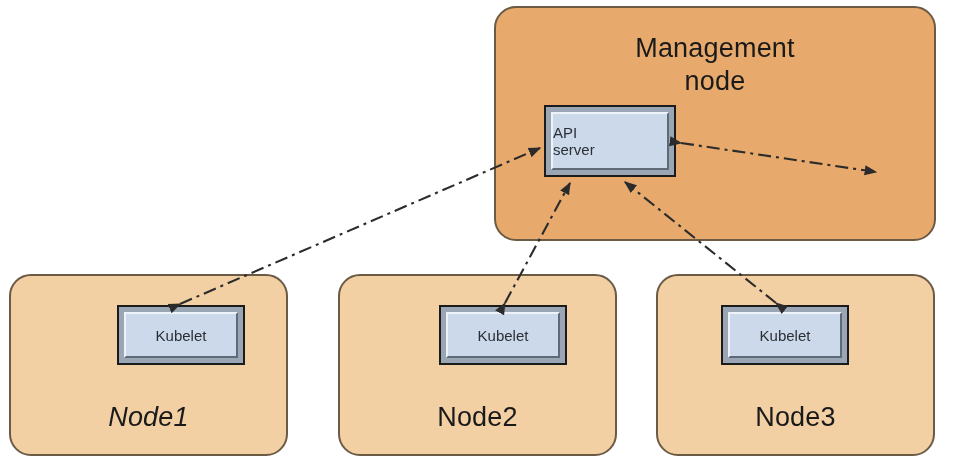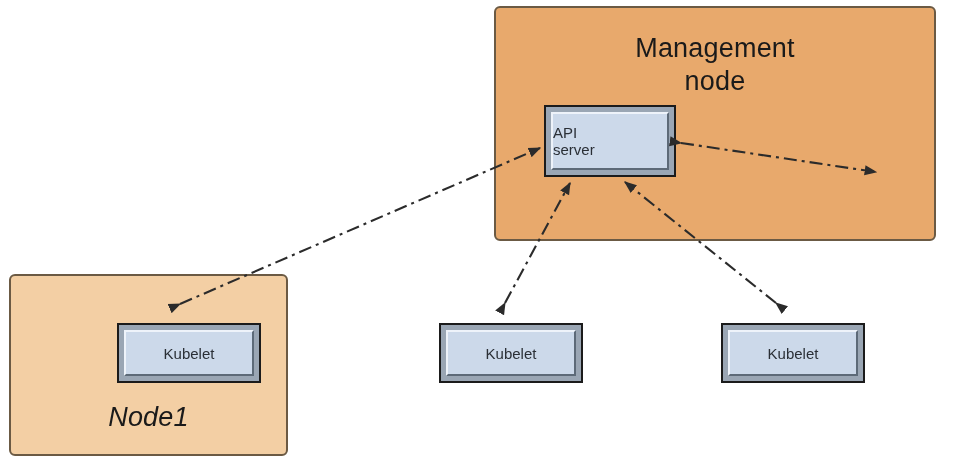--- a/index.html
+++ b/index.html
@@ -17,21 +17,21 @@
     position: relative;
     width: 958px;
     height: 468px;
     background: #ffffff;
   }
 
   
   .panel {
     position: absolute;
     border: 2px solid #5a4a3a;
-    border-radius: 6px;
+    border-radius: 22px;
     box-sizing: border-box;
   }
   .panel-mgmt {
     left: 494px;
     top: 6px;
     width: 442px;
     height: 235px;
     background: #e8a96c;
     border-color: #6b5a44;
   }
@@ -95,22 +95,22 @@
     padding-left: 0;
   }
 
   .box-api {
     left: 544px;
     top: 105px;
     width: 132px;
     height: 72px;
   }
   .box-kubelet {
-    top: 323px;
-    width: 144px;
+    top: 305px;
+    width: 128px;
     height: 60px;
   }
   .kubelet-1 { left: 117px; }
   .kubelet-2 { left: 439px; }
   .kubelet-3 { left: 721px; }
 
   
   .ca-cube {
     position: absolute;
     left: 818px;
@@ -146,21 +146,27 @@
 
   <div class="panel panel-mgmt">
     <div class="panel-title mgmt-title">Management
 node</div>
   </div>
 
   <div class="panel panel-node panel-node1">
     <div class="panel-title node-title">Node1</div>
   </div>
 
-
+  <div class="panel panel-node panel-node2">
+    <div class="panel-title node-title">Node2</div>
+  </div>
+
+  <div class="panel panel-node panel-node3">
+    <div class="panel-title node-title">Node3</div>
+  </div>
 
   <div class="bevel-box box-api">
     <div class="bevel-inner">
       <div class="bevel-label left-align">API
 server</div>
     </div>
   </div>
 
 
   <div class="bevel-box box-kubelet kubelet-1">

